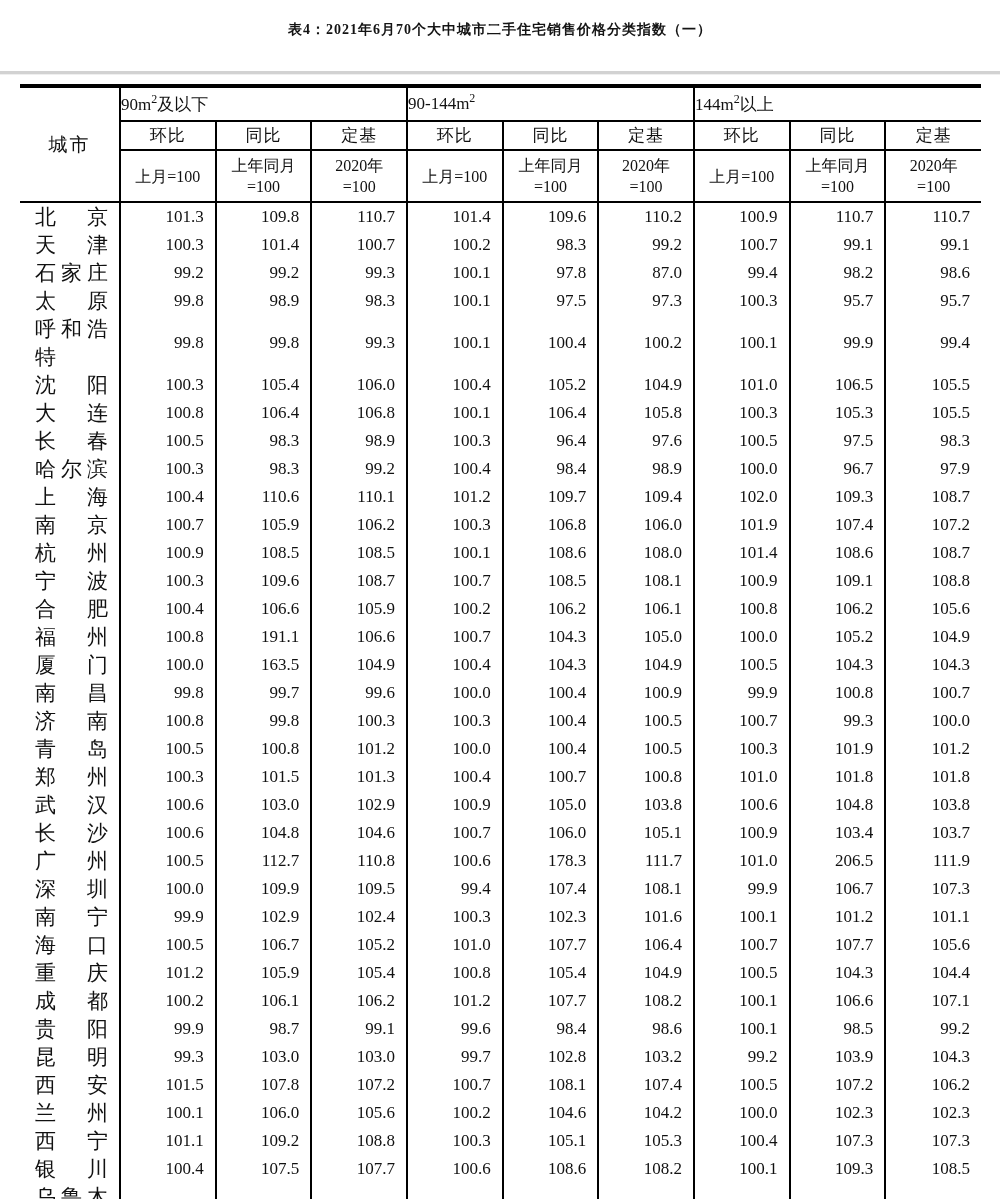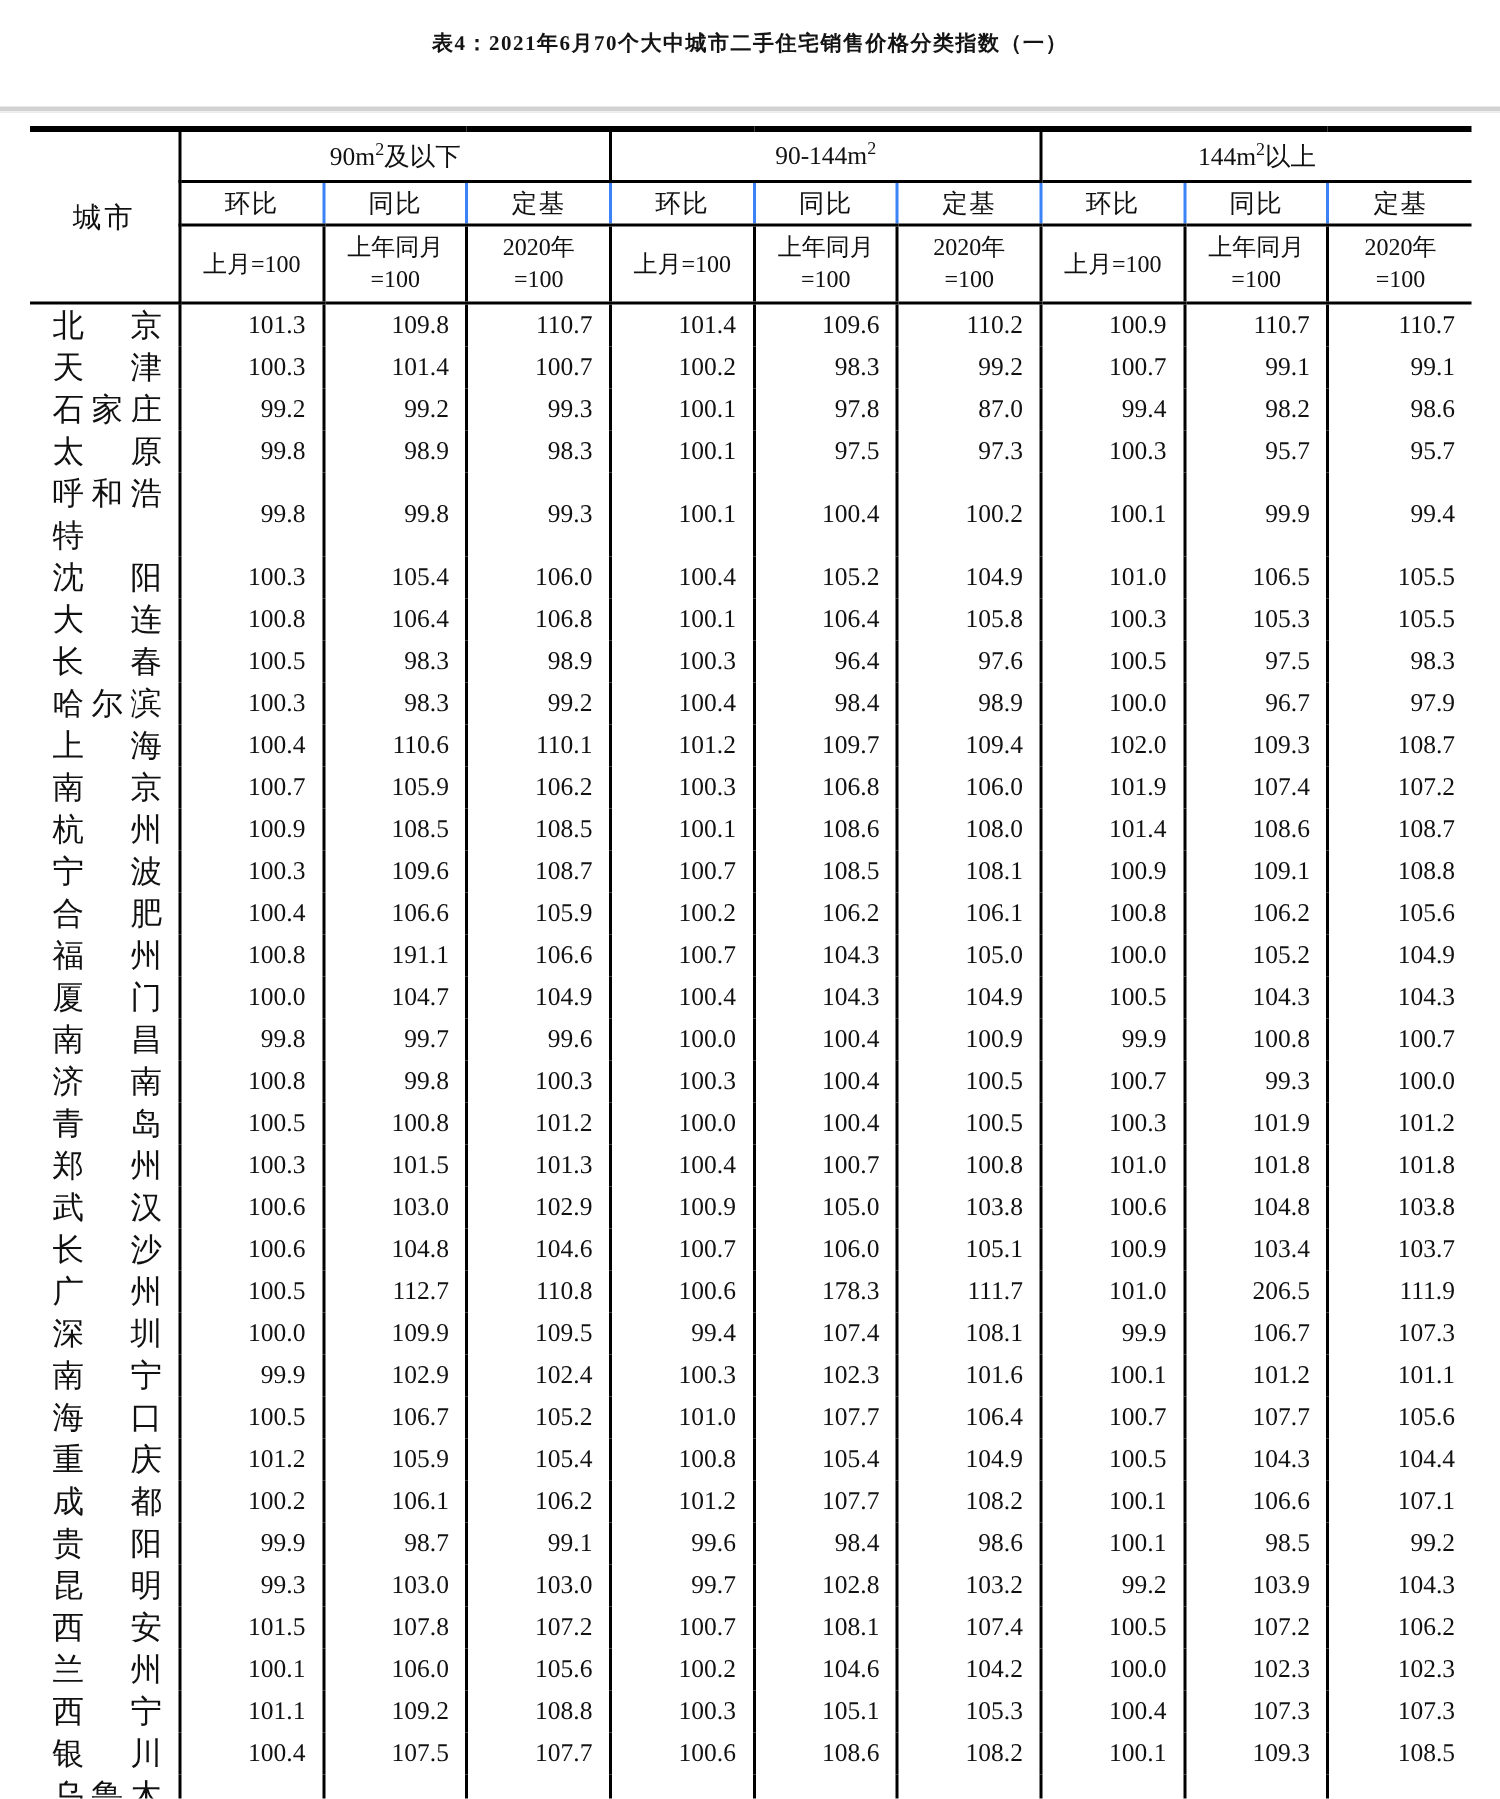--- a/index.html
+++ b/index.html
@@ -52,30 +52,30 @@
   .th-city {
     border-right: 2px solid #000000;
     border-bottom: 2px solid #000000;
     text-align: center;
     font-size: 19px;
     letter-spacing: 2px;
   }
   .th-group {
     border-left: 2px solid #000000;
     border-bottom: 2px solid #000000;
-    text-align: center;
+    text-align: left;
     font-size: 17px;
     height: 32px;
   }
   .th-group sup {
     font-size: 12px;
     line-height: 0;
   }
   .th-metric {
-    border-left: 2px solid #3b82f6;
+    border-left: 2px solid #000000;
     border-bottom: 2px solid #000000;
     text-align: center;
     font-size: 17px;
     height: 27px;
     letter-spacing: 1px;
   }
   .th-base {
     border-left: 2px solid #000000;
     border-bottom: 2px solid #000000;
     text-align: center;
@@ -358,21 +358,21 @@
           <td class="num">100.7</td>
           <td class="num">104.3</td>
           <td class="num">105.0</td>
           <td class="num">100.0</td>
           <td class="num">105.2</td>
           <td class="num">104.9</td>
         </tr>
         <tr>
           <td class="city"><span class="city-name">厦门</span></td>
           <td class="num">100.0</td>
-          <td class="num">104.7</td>
+          <td class="num">163.5</td>
           <td class="num">104.9</td>
           <td class="num">100.4</td>
           <td class="num">104.3</td>
           <td class="num">104.9</td>
           <td class="num">100.5</td>
           <td class="num">104.3</td>
           <td class="num">104.3</td>
         </tr>
         <tr>
           <td class="city"><span class="city-name">南昌</span></td>

